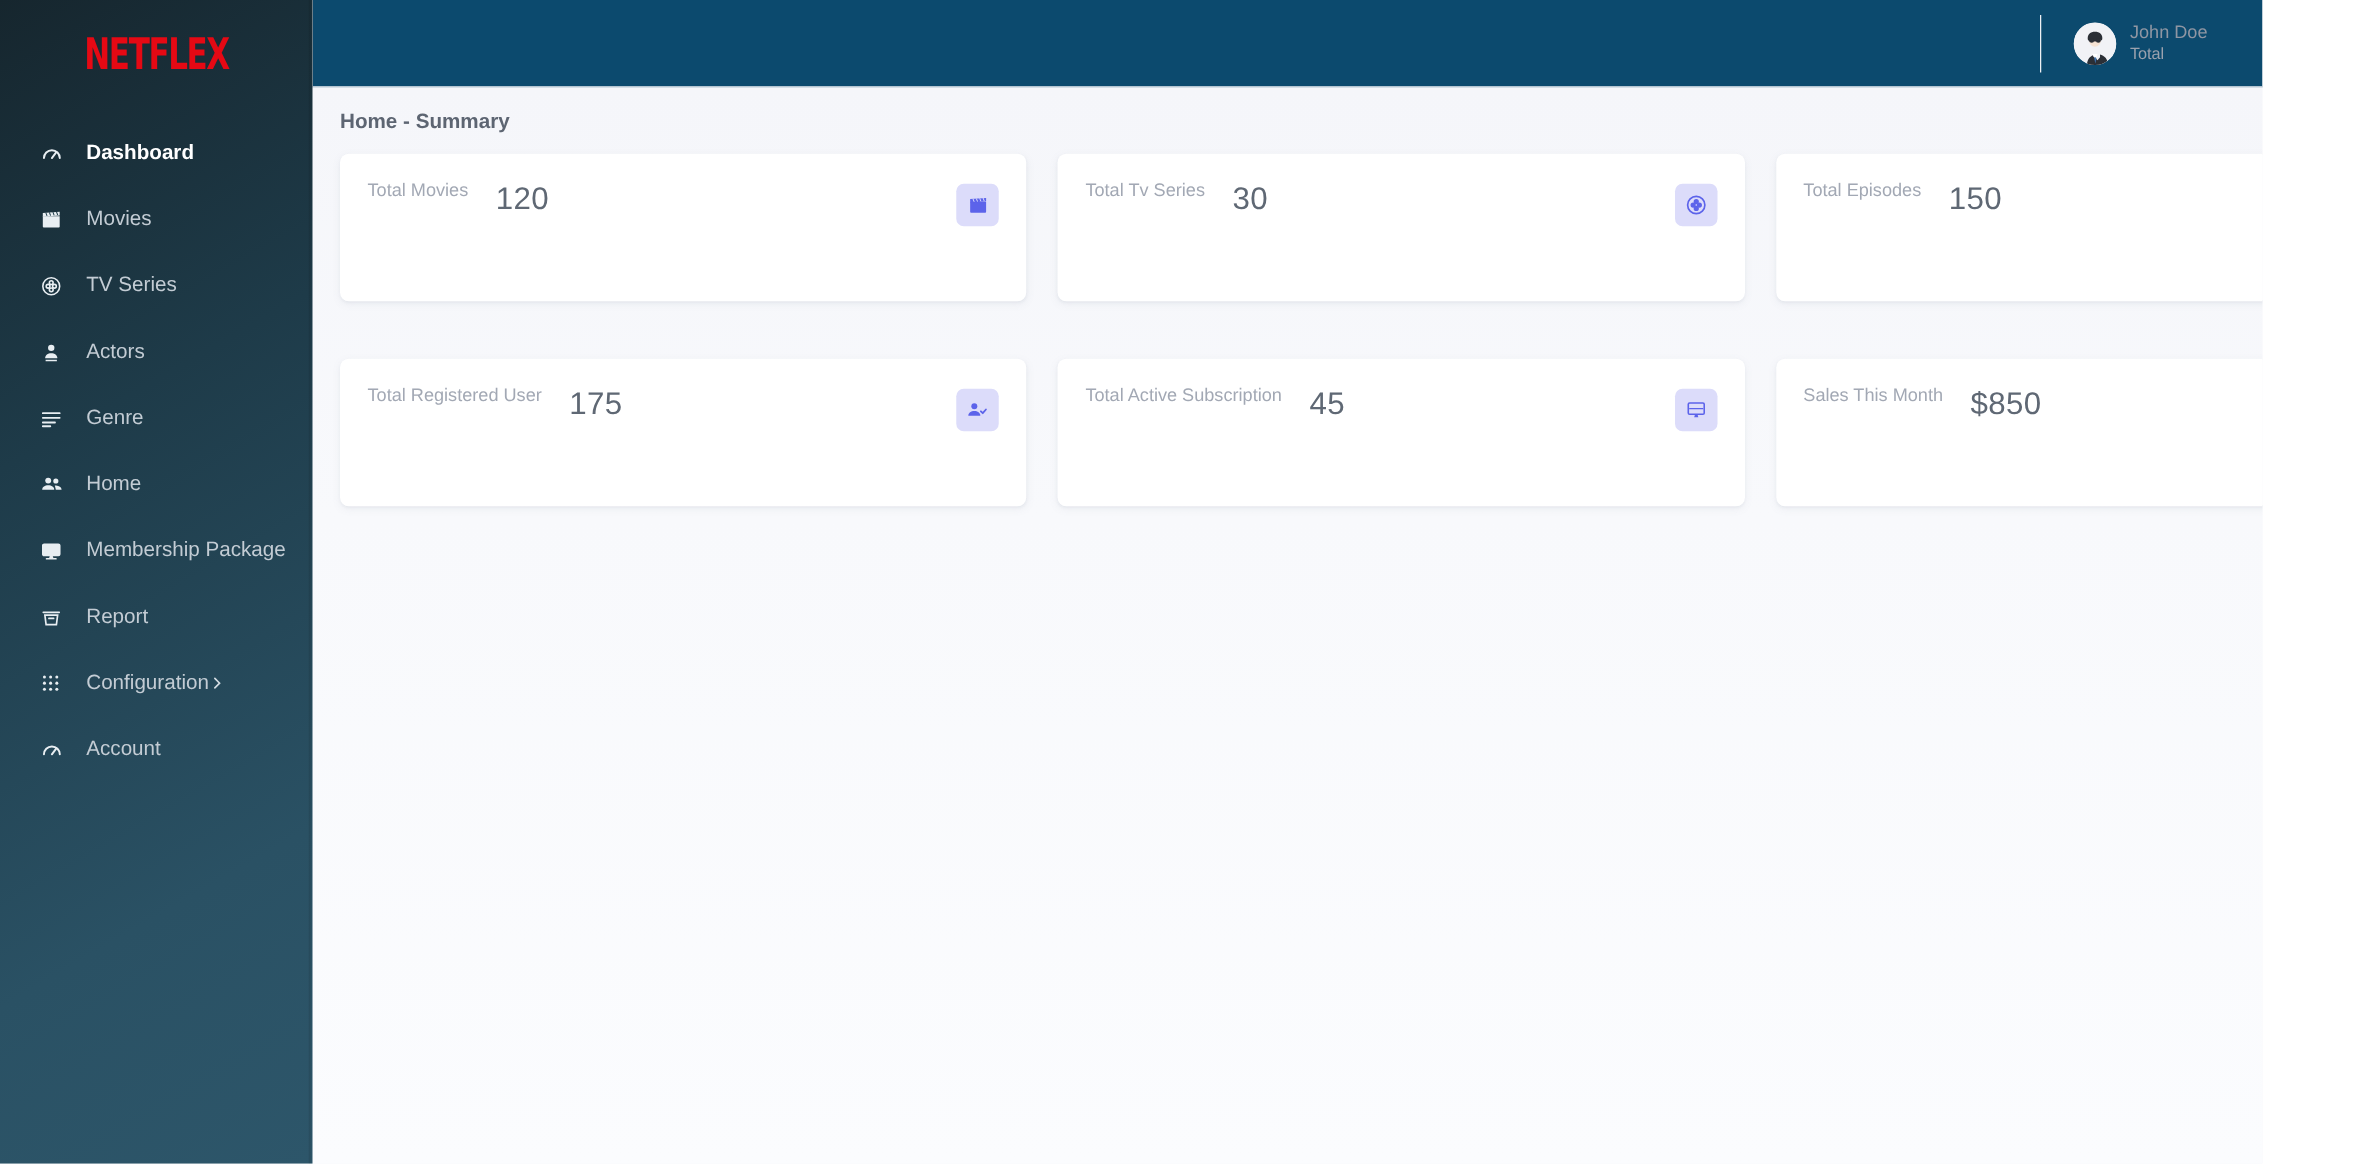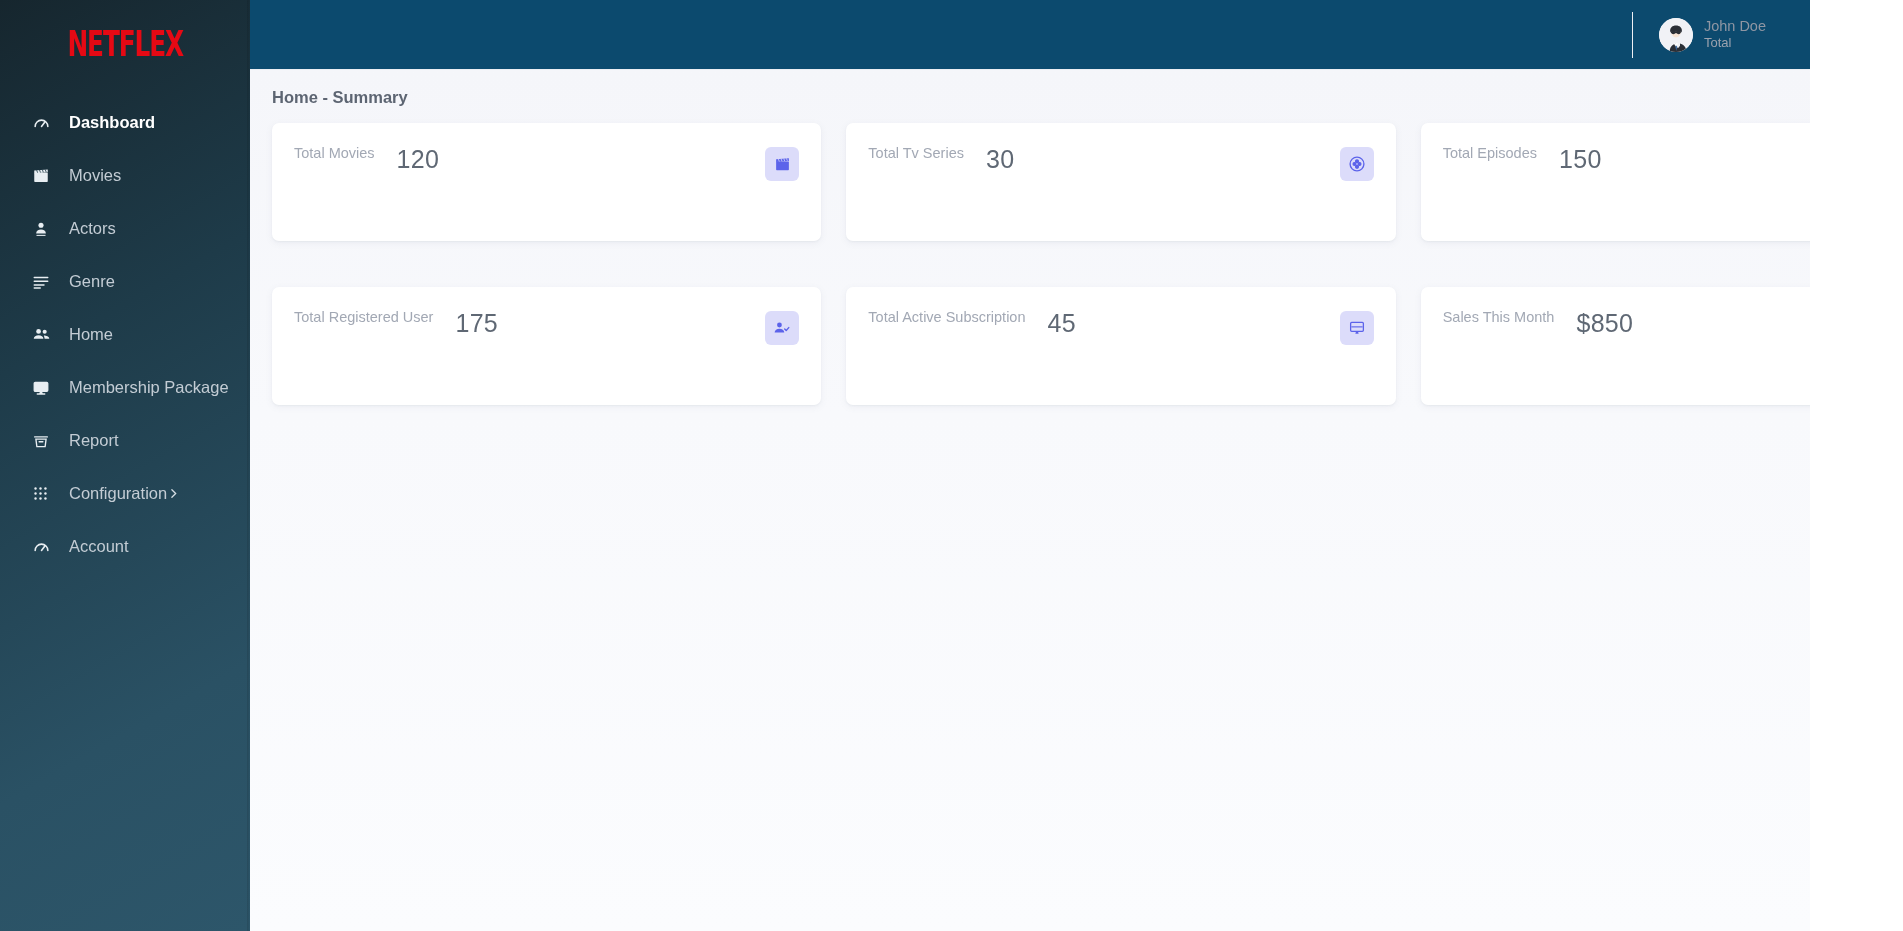--- a/index.html
+++ b/index.html
@@ -210,20 +210,32 @@
         <span class="nav-ico">
           <svg width="18" height="18" viewBox="0 0 24 24" fill="currentColor">
             <path d="M3 8h18v11a1 1 0 0 1-1 1H4a1 1 0 0 1-1-1V8z"></path>
             <path d="M3 4.5l18-1.2v3.9L3 8.4z" fill="currentColor"></path>
             <path d="M6.2 4.2l1.3 3.4M10 3.9l1.3 3.4M13.8 3.6l1.3 3.4M17.6 3.3l1.3 3.4" stroke="#1e3b49" stroke-width="1.1"></path>
           </svg>
         </span>
         <span class="nav-label">Movies</span>
       </div>
 
+      <div class="nav-item">
+        <span class="nav-ico">
+          <svg width="18" height="18" viewBox="0 0 24 24" fill="none" stroke="currentColor" stroke-width="1.7">
+            <circle cx="12" cy="12" r="9"></circle>
+            <circle cx="12" cy="8.2" r="2"></circle>
+              <circle cx="12" cy="15.8" r="2"></circle>
+            <circle cx="8.6" cy="12" r="2"></circle>
+              <circle cx="15.4" cy="12" r="2"></circle>
+          </svg>
+        </span>
+        <span class="nav-label">TV Series</span>
+      </div>
 
       <div class="nav-item">
         <span class="nav-ico">
           <svg width="18" height="18" viewBox="0 0 24 24" fill="currentColor">
             <circle cx="12" cy="7" r="3.4"></circle>
             <path d="M5.5 18c0-3.3 2.9-5.3 6.5-5.3s6.5 2 6.5 5.3z"></path>
             <path d="M6 20.5h12" stroke="currentColor" stroke-width="1.4"></path>
           </svg>
         </span>
         <span class="nav-label">Actors</span>

